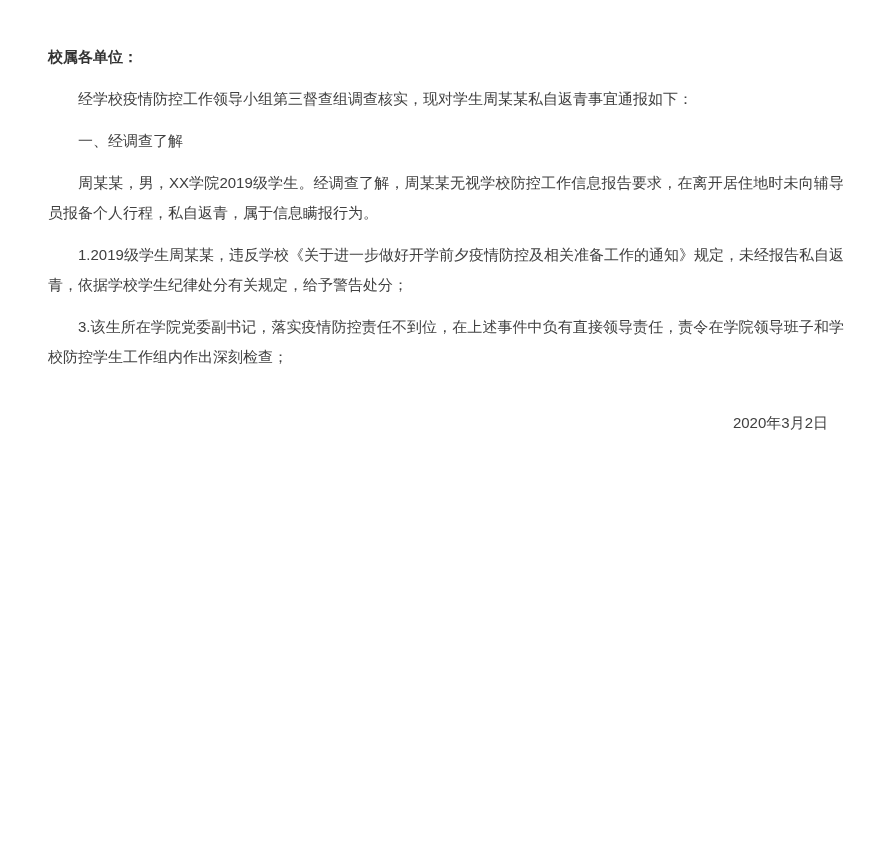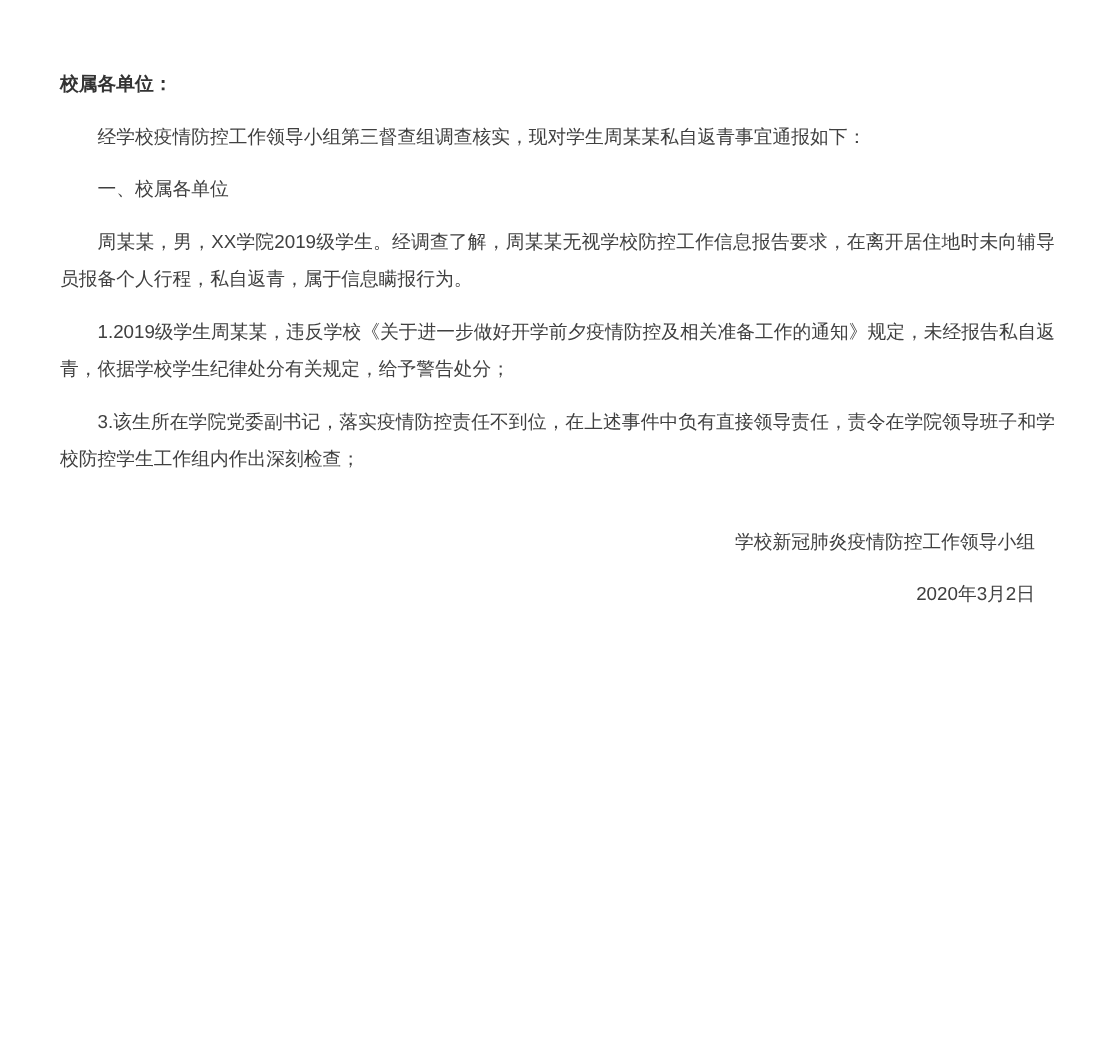--- a/index.html
+++ b/index.html
@@ -6,21 +6,21 @@
   html, body {
     background: #ffffff;
     font-family: "Liberation Sans", sans-serif;
   }
   .page {
     width: 877px;
     height: 846px;
     margin: 0 auto;
     background: #ffffff;
     color: #404040;
-    padding: 53px 33px 8px 48px;
+    padding: 42px 33px 8px 48px;
     overflow: hidden;
   }
   .doc {
     font-size: 15px;
     line-height: 30px;
     text-align: justify;
   }
   .doc p {
     margin-bottom: 12px;
   }
@@ -43,33 +43,32 @@
 </head>
 <body>
 
 <div class="page">
   <div class="doc">
 
     <p class="salutation">校属各单位：</p>
 
     <p class="indent">经学校疫情防控工作领导小组第三督查组调查核实，现对学生周某某私自返青事宜通报如下：</p>
 
-    <p class="indent">一、校属各单位</p>
+    <p class="indent">一、经调查了解</p>
 
     <p class="indent">周某某，男，XX学院2019级学生。经调查了解，周某某无视学校防控工作信息报告要求，在离开居住地时未向辅导员报备个人行程，私自返青，属于信息瞒报行为。</p>
 
 
 
     <p class="indent">1.2019级学生周某某，违反学校《关于进一步做好开学前夕疫情防控及相关准备工作的通知》规定，未经报告私自返青，依据学校学生纪律处分有关规定，给予警告处分；</p>
 
 
     <p class="indent">3.该生所在学院党委副书记，落实疫情防控责任不到位，在上述事件中负有直接领导责任，责令在学院领导班子和学校防控学生工作组内作出深刻检查；</p>
 
 
 
 
     <div class="signature-block">
-      <p>学校新冠肺炎疫情防控工作领导小组</p>
       <p>2020年3月2日</p>
     </div>
 
   </div>
 </div>
 
 </body></html>

